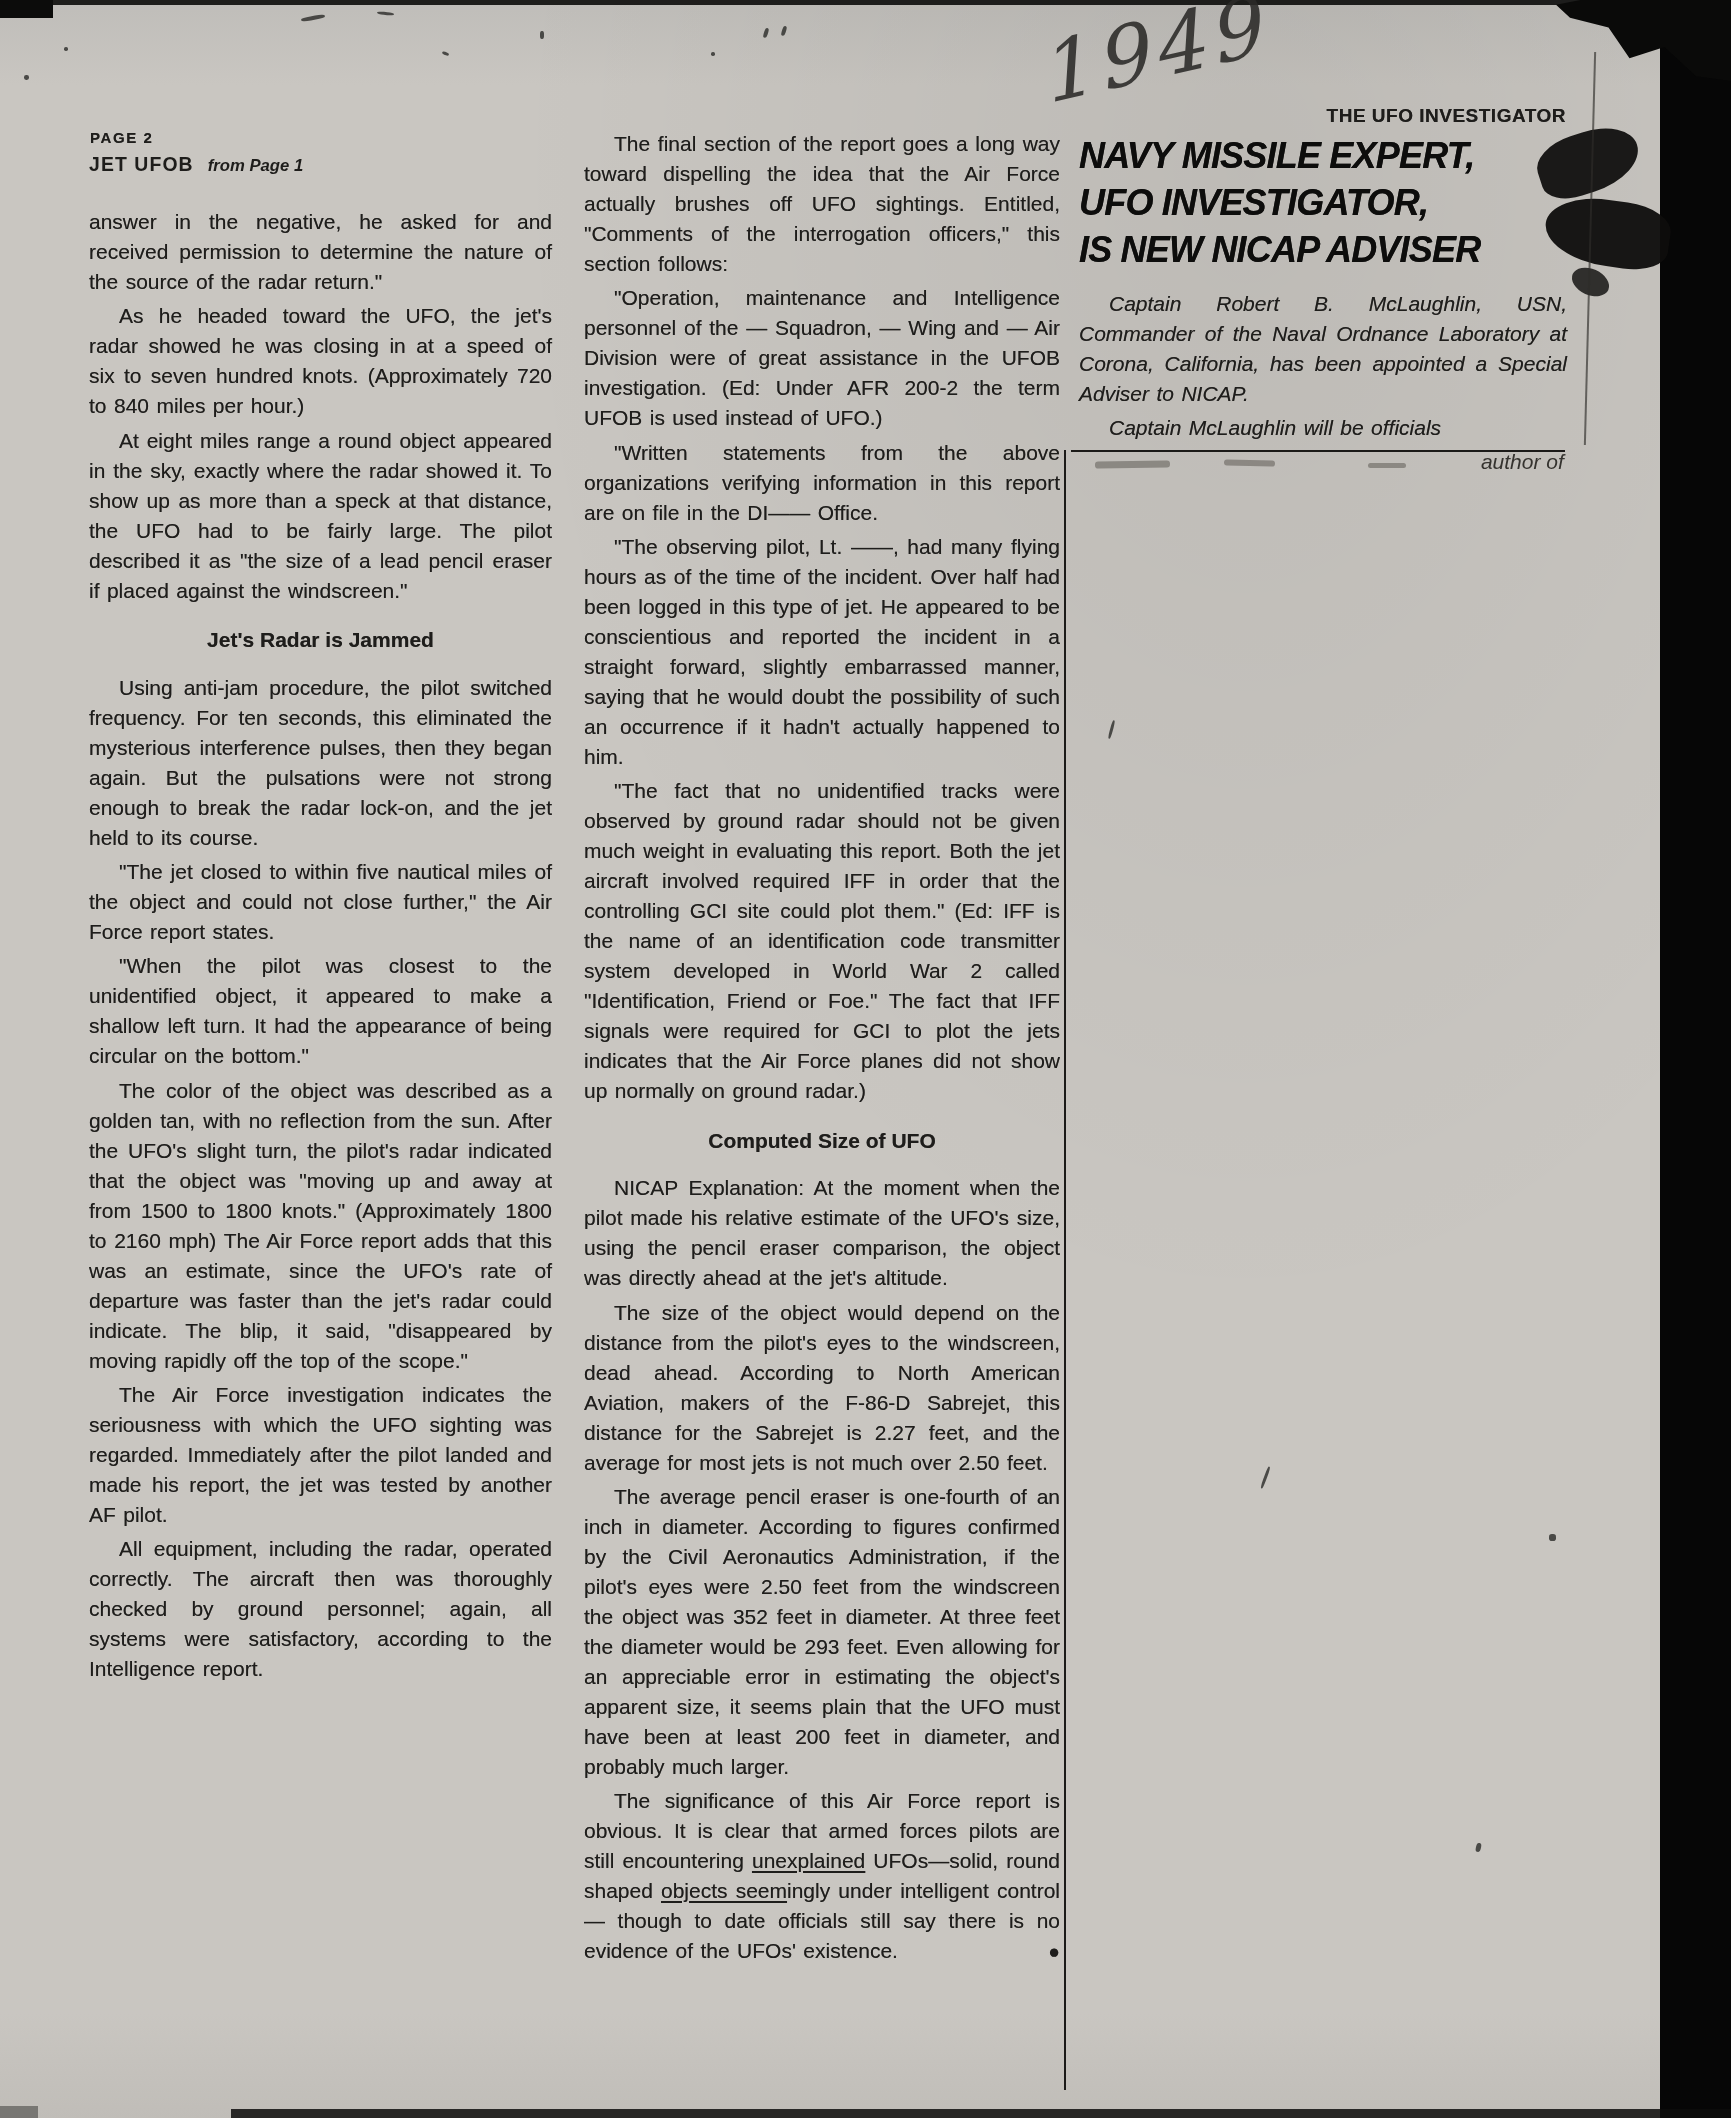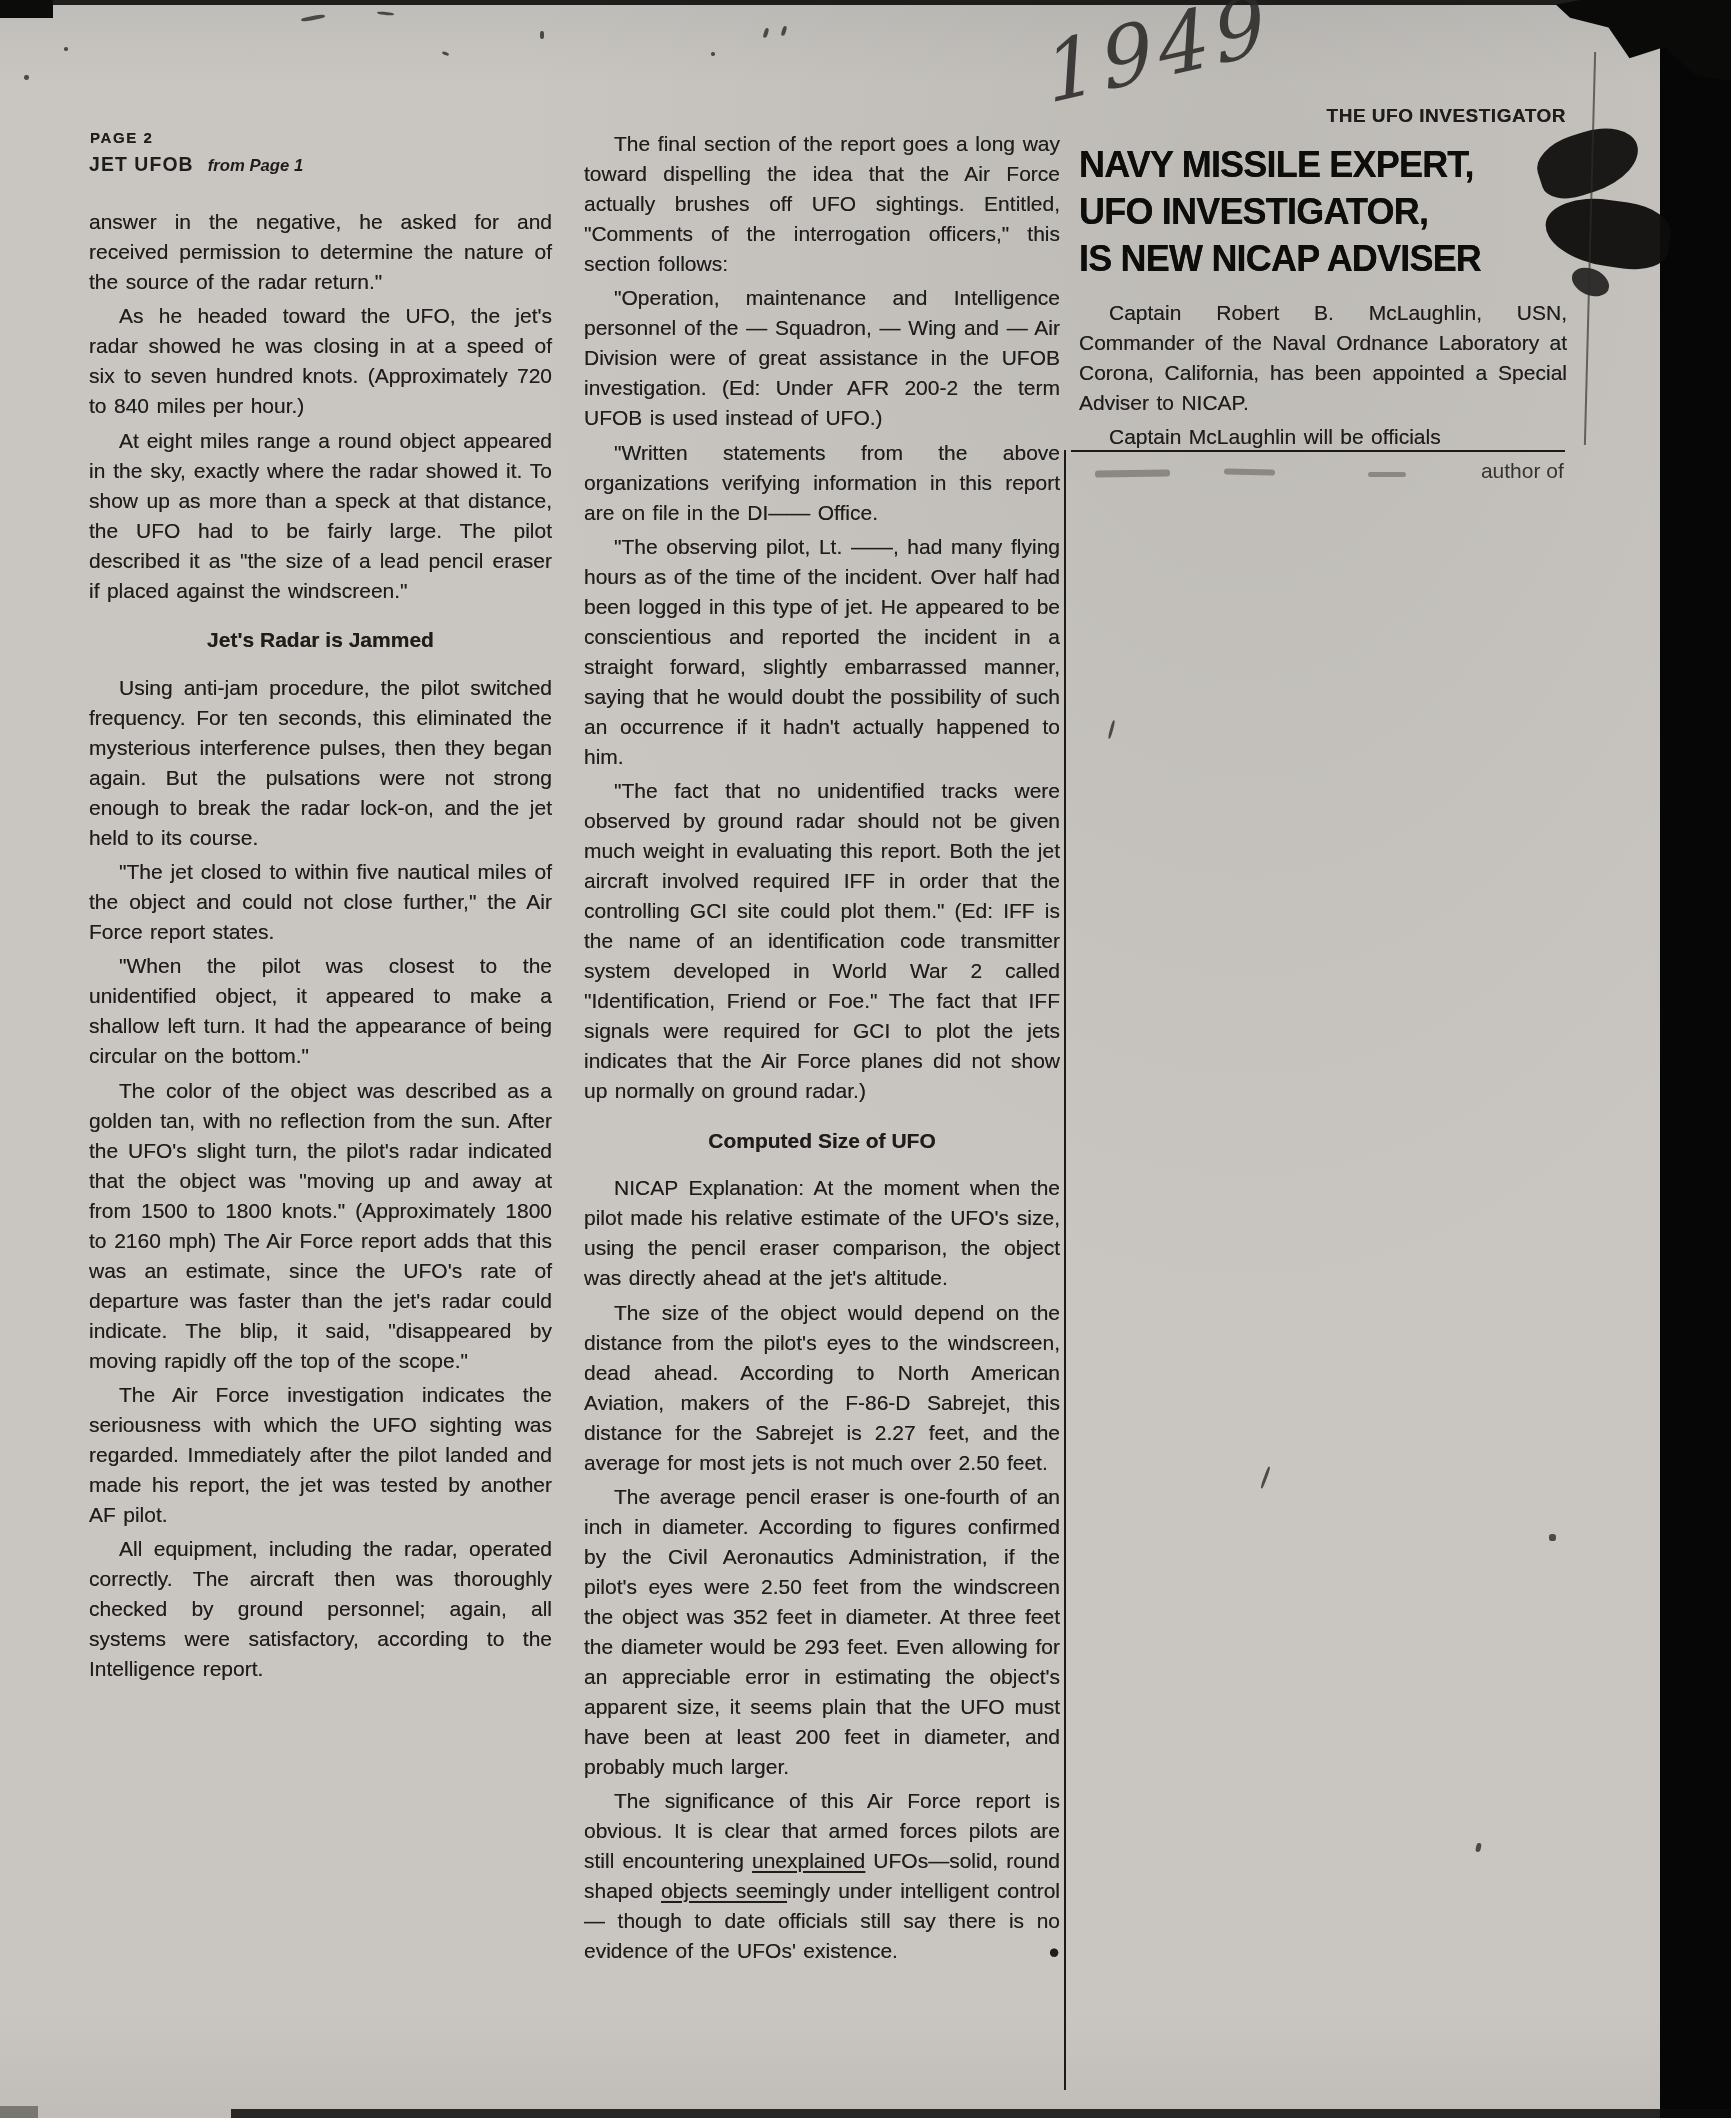--- a/index.html
+++ b/index.html
@@ -25,21 +25,21 @@
     word-spacing:1.6px;
   }
   .col p.noindent { text-indent:0; }
   .subhead {
     font-size:21px; font-weight:bold; text-align:center;
     margin:22.6px 0 20.5px 0; text-indent:0;
     text-shadow:0 0 0.4px rgba(20,20,20,.6);
   }
   .col1 { left:89px; top:153px;  width:463px; }
   .col2 { left:584px; top:129px; width:476px; }
-  .col3 { left:1079px; top:133px; width:488px; }
+  .col3 { left:1079px; top:124px; width:488px;font-style:italic; }
 
   .article-title { margin:0 0 31px 0; font-size:19.4px; font-weight:bold; letter-spacing:1.1px; }
   .article-title .t-ref { font-weight:bold; font-style:italic; font-size:16.7px; letter-spacing:0; margin-left:7.5px; }
 
   .page-label {
     position:absolute; left:90px; top:104px;
     font-size:15px; font-weight:bold; letter-spacing:1.6px;
     text-shadow:0 0 0.4px rgba(20,20,20,.6);
     margin-top:25px;
   }

